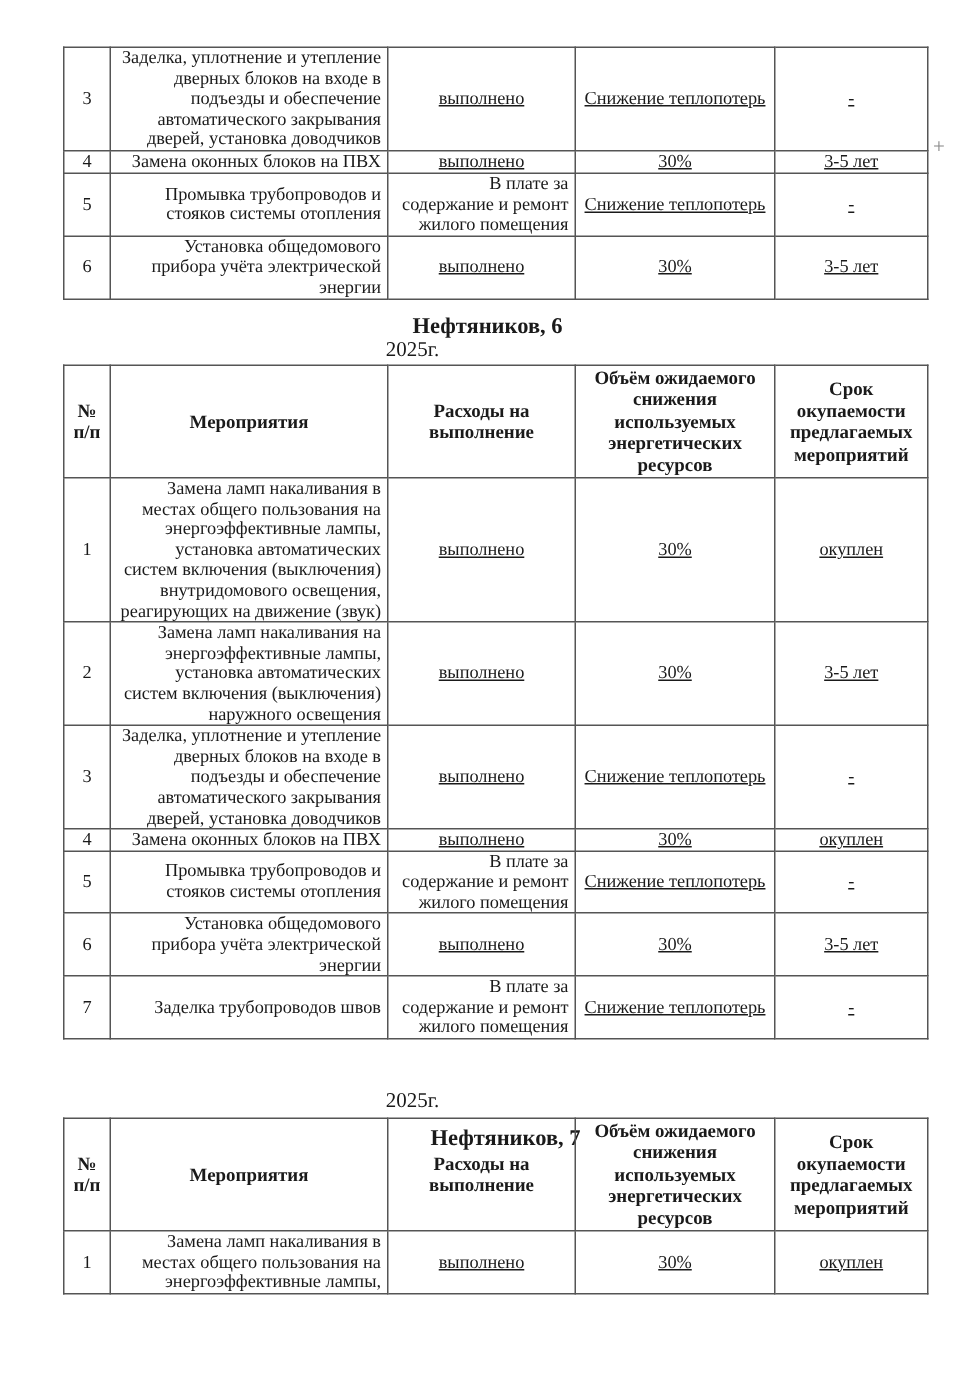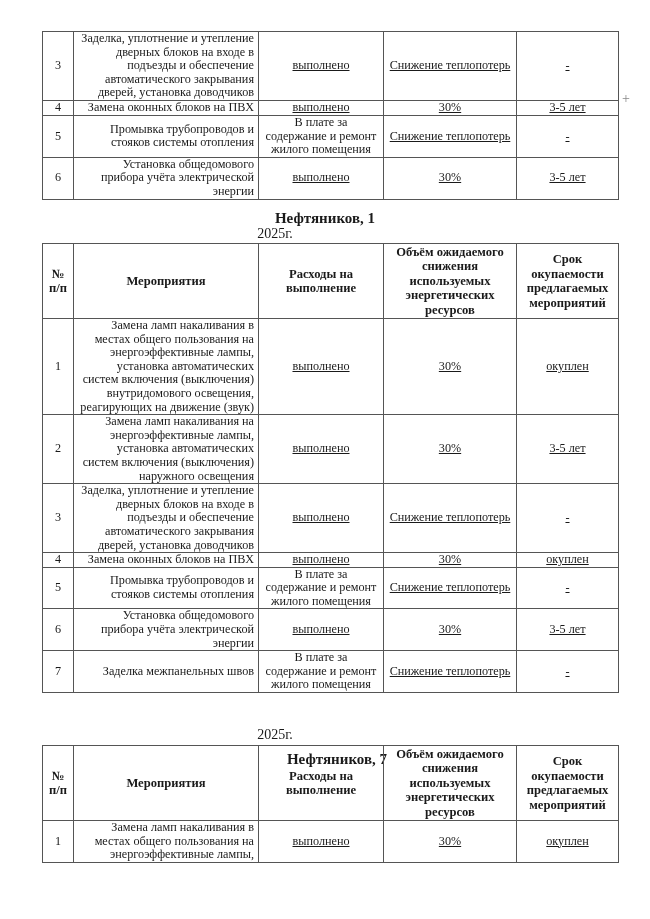--- a/index.html
+++ b/index.html
@@ -4,21 +4,21 @@
 <style>
   html, body { margin: 0; padding: 0; background: #ffffff; }
   body { width: 650px; height: 919px; position: relative; overflow: hidden;
          font-family: "Liberation Serif", serif; color: #1a1a1a; }
   table { position: absolute; left: 42px; width: 576px; border-collapse: collapse; table-layout: fixed; }
   td, th { border: 1px solid #555; font-size: 12.2px; line-height: 13.6px; padding: 0 4px; vertical-align: middle; font-weight: normal; }
   th { font-weight: bold; text-align: center; font-size: 12.6px; line-height: 14.5px; }
   td.num { text-align: center; padding: 0; }
   td.act { text-align: right; }
   td.c { text-align: center; text-decoration: underline; }
-  td.l { text-align: center; }
+  td.l { text-align: right; }
   col.c0 { width: 31px; } col.c1 { width: 185px; } col.c2 { width: 125px; } col.c3 { width: 133px; } col.c4 { width: 102px; }
   .title { position: absolute; left: 0; width: 650px; text-align: center; font-weight: bold; font-size: 15px; line-height: 16px; }
   .year { position: absolute; left: 0; width: 550px; text-align: center; font-size: 14px; line-height: 15px; }
   .mark { position: absolute; left: 622px; top: 91px; color: #888; font-size: 14px; }
 </style>
 </head>
 <body>
 
 <table style="top:31px;">
   <colgroup>
@@ -55,21 +55,21 @@
     <td class="act">Установка общедомового прибора учёта электрической энергии</td>
     <td class="c">выполнено</td>
     <td class="c">30%</td>
     <td class="c">3-5 лет</td>
   </tr>
 </tbody>
   </table>
 
 <span class="mark">+</span>
 
-<div class="title" style="top:210px;">Нефтяников, 1</div>
+<div class="title" style="top:210px;">Нефтяников, 6</div>
 <div class="year" style="top:226px;">2025г.</div>
 
 <table style="top:243px;">
   <colgroup>
       <col class="c0">
       <col class="c1">
       <col class="c2">
       <col class="c3">
       <col class="c4">
     </colgroup>
@@ -118,21 +118,21 @@
   </tr>
   <tr style="height:41px;">
     <td class="num">6</td>
     <td class="act">Установка общедомового прибора учёта электрической энергии</td>
     <td class="c">выполнено</td>
     <td class="c">30%</td>
     <td class="c">3-5 лет</td>
   </tr>
   <tr style="height:41px;">
     <td class="num">7</td>
-    <td class="act">Заделка межпанельных швов</td>
+    <td class="act">Заделка трубопроводов швов</td>
     <td class="l">В плате за содержание и ремонт жилого помещения</td>
     <td class="c">Снижение теплопотерь</td>
     <td class="c">-</td>
   </tr>
 </tbody>
   </table>
 
 <div class="title" style="top:751px;margin-left:12px;">Нефтяников, 7</div>
 <div class="year" style="top:727px;">2025г.</div>
 

